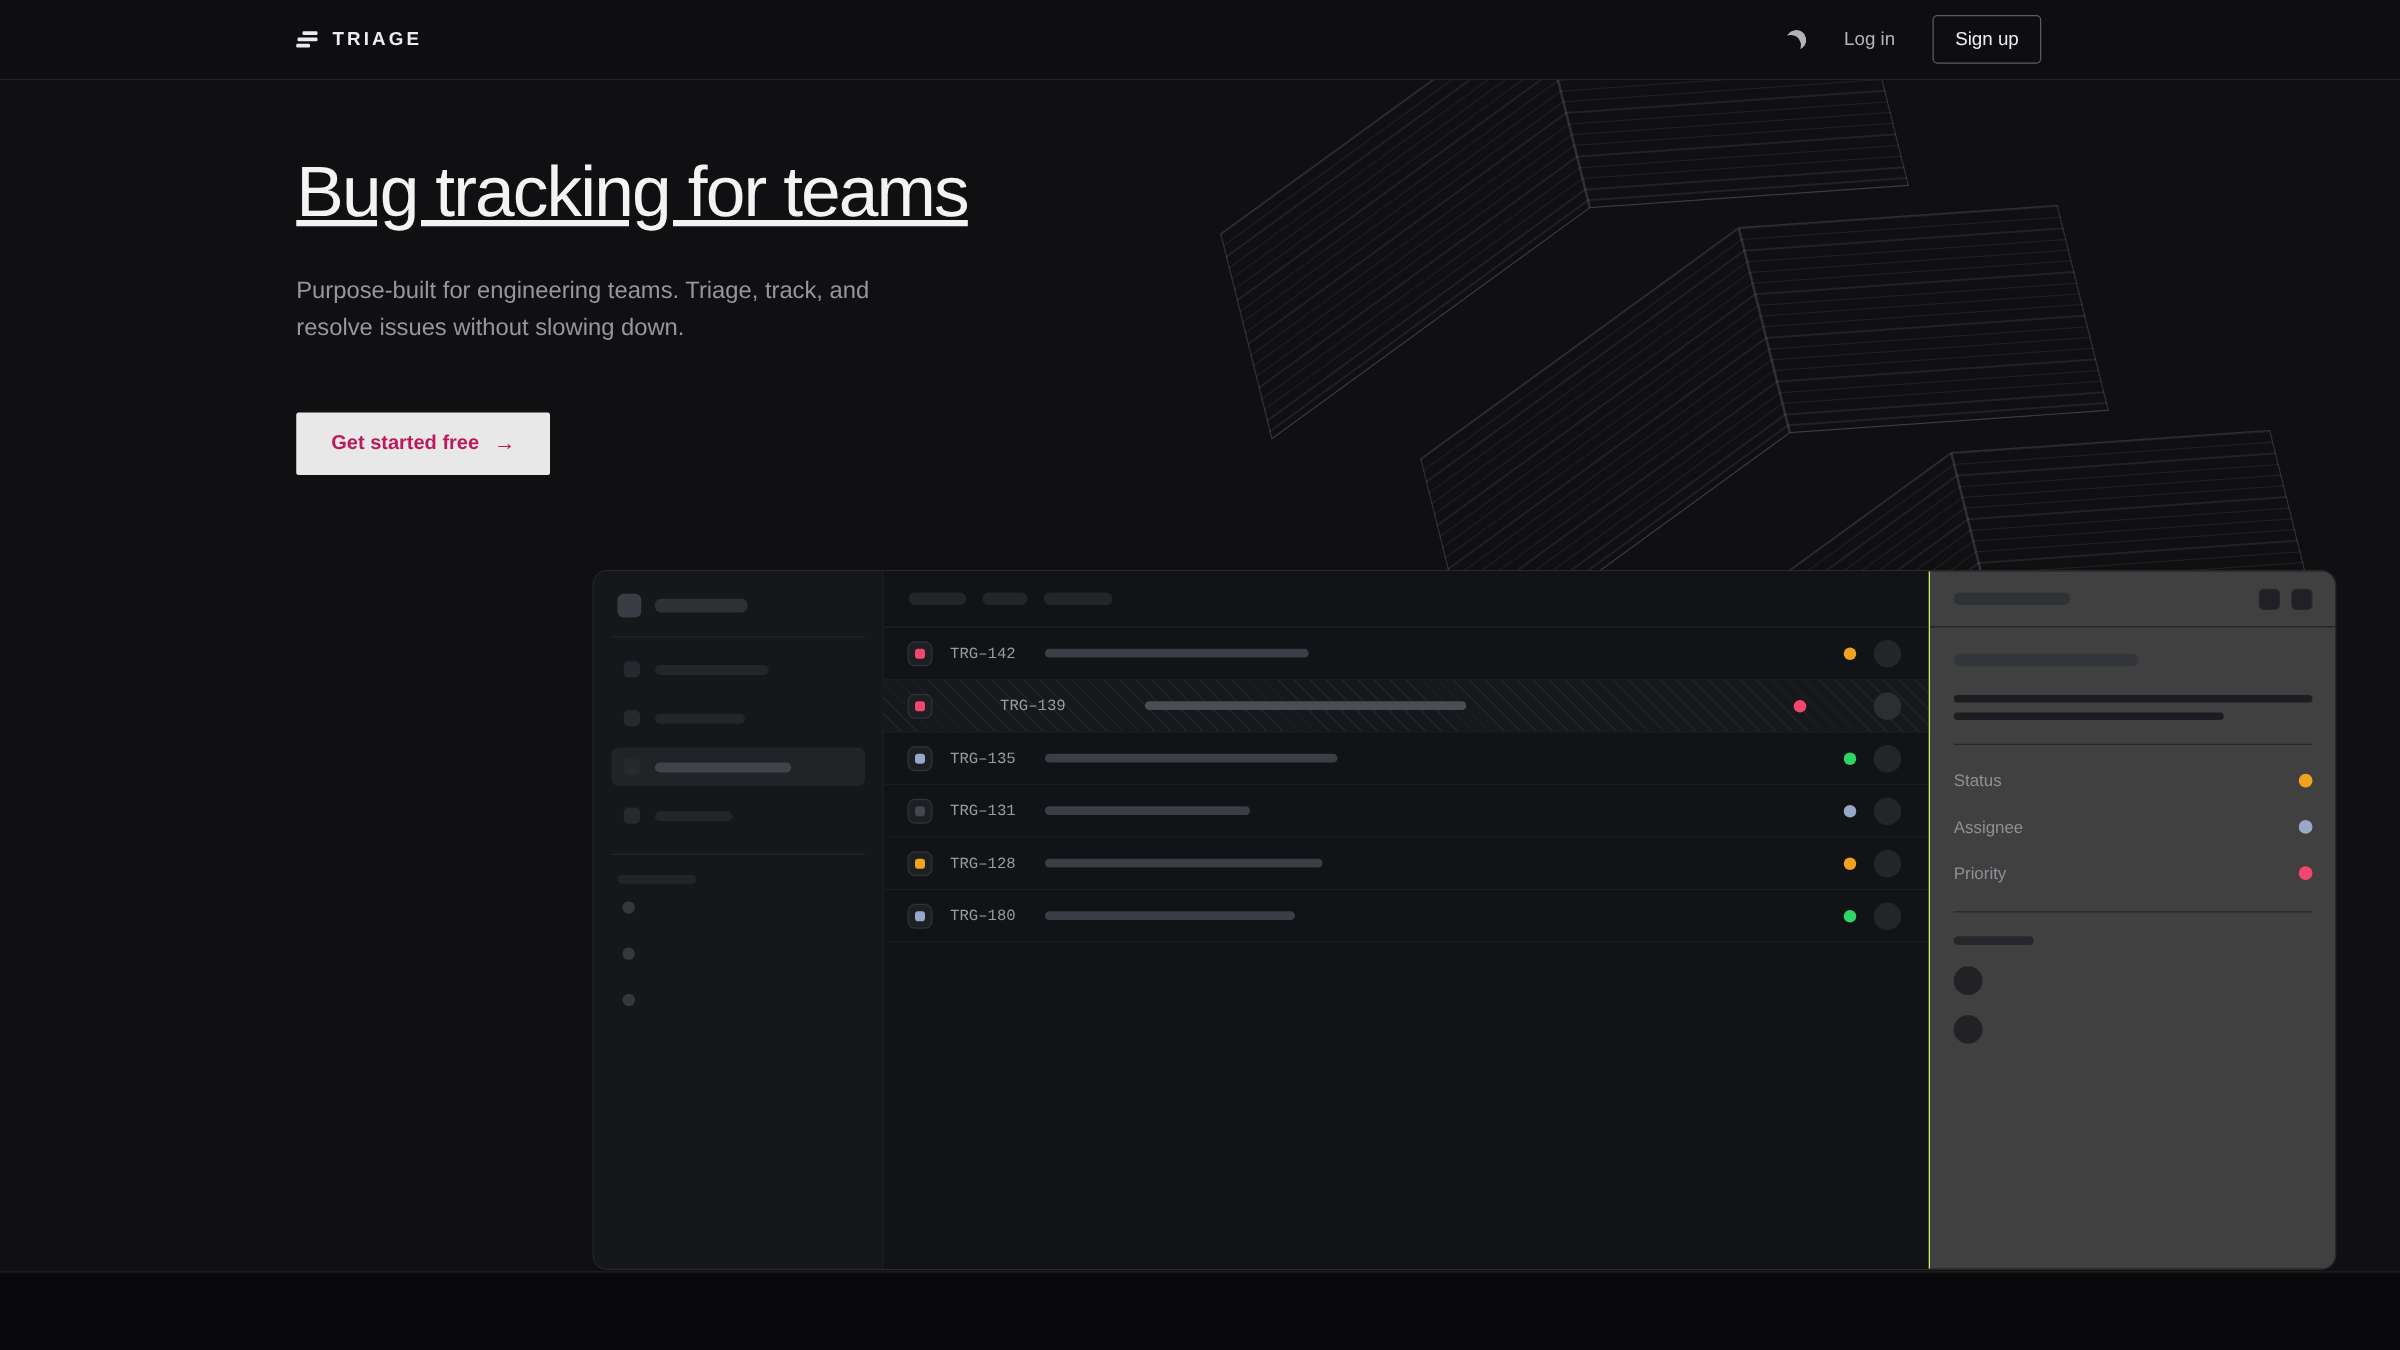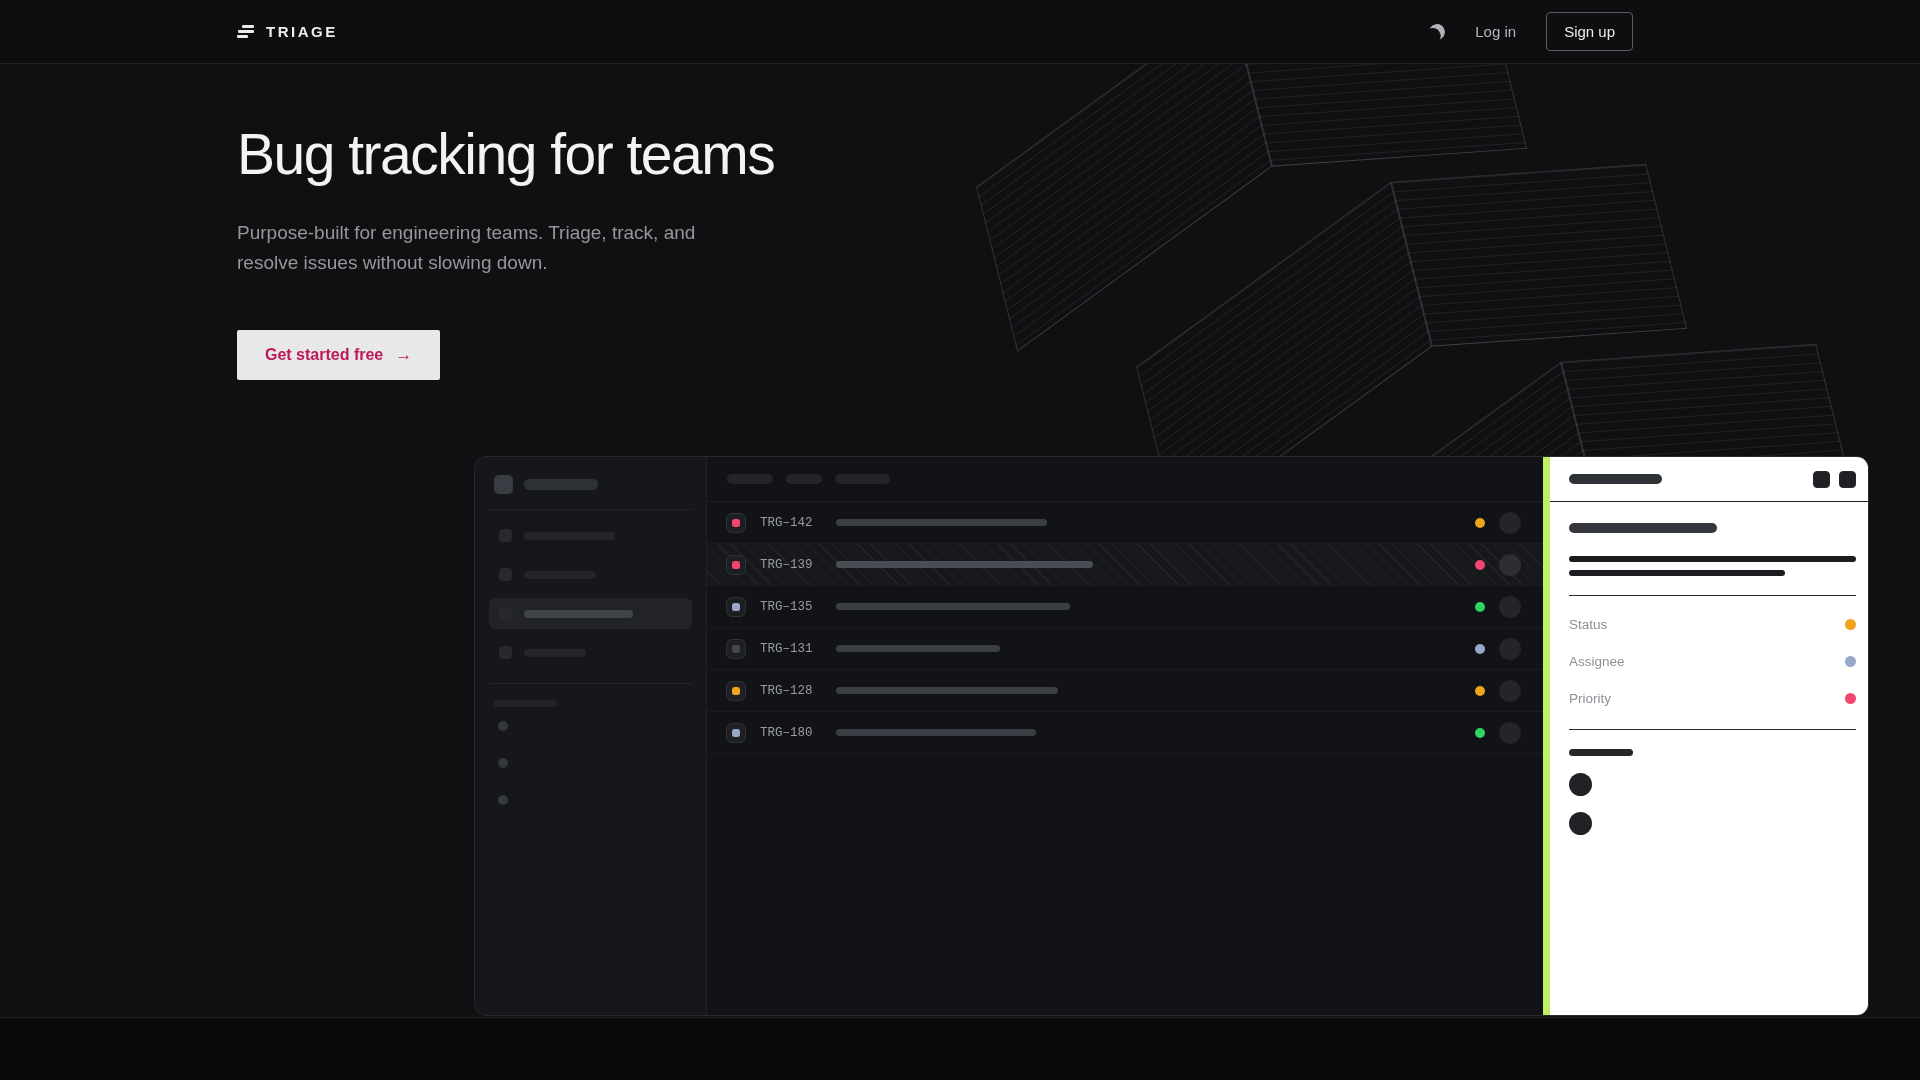--- a/index.html
+++ b/index.html
@@ -34,20 +34,21 @@
 
   
   .hero {
     position:relative; height:954px; background:#101013;
     border-bottom:1px solid #212125; overflow:hidden;
   }
   .hero-content { position:relative; z-index:2; padding:58px 0 0 237px; }
   .hero h1 {
     font-size:57px; line-height:64px; font-weight:500; letter-spacing:-1.5px;
     color:#f3f3f4;
+    text-decoration:underline;
   }
   .hero-sub { margin-top:32px; font-size:19px; line-height:30px; color:#97979b; }
   .cta-btn {
     margin-top:52px; display:inline-flex; align-items:center; gap:12px;
     background:#e8e8e9; color:#be185d; border:none; border-radius:2px;
     padding:15px 28px; font-size:16px; font-weight:bold; cursor:pointer;
     font-family:"Liberation Sans", sans-serif;
   }
   .cta-arrow { font-size:17px; font-weight:normal; }
 
@@ -90,38 +91,39 @@
   .list-header { height:45px; border-bottom:1px solid #1e2023; display:flex; align-items:center; gap:13px; padding:0 20px; flex:none; }
   .hdr-pill { height:10px; border-radius:5px; background:#232529; }
 
   .issue-row {
     height:42px; display:flex; align-items:center;
     padding:0 22px 0 19px; border-bottom:1px solid #1a1d20; cursor:pointer;
   }
   .issue-row.selected {
     background-image:repeating-linear-gradient(45deg, rgba(255,255,255,0.05) 0 1px, transparent 1px 9px);
     background-color:#17181b;
+    gap:40px;
   }
   .type-icon {
     width:20px; height:20px; border-radius:6px; background:#1d1f23;
     border:1px solid #2f3237; display:flex; align-items:center; justify-content:center; flex:none;
   }
   .type-dot { width:8px; height:8px; border-radius:2.5px; }
   .issue-id {
     font-family:Liberation Mono, monospace; font-size:12.5px; color:#989ba1;
     margin-left:14px; width:66px; flex:none;
   }
   .title-bar { height:7px; border-radius:4px; background:#3b3e44; margin-left:10px; }
   .issue-row.selected .title-bar { background:#4a4e54; }
   .row-spacer { flex:1; }
   .status-dot { width:10px; height:10px; border-radius:50%; flex:none; }
   .row-avatar { width:22px; height:22px; border-radius:50%; background:#232528; margin-left:14px; flex:none; }
   .issue-row.selected .row-avatar { background:#2c2e32; }
 
-  .m-panel { background:#ffffff; border-left:7px solid #bef264; display:flex; flex-direction:column; }
+  .m-panel { background:#404040; border-left:1px solid #bef264; display:flex; flex-direction:column; }
   .panel-header { height:45px; border-bottom:1px solid #1e2023; display:flex; align-items:center; padding:0 19px; flex:none; }
   .panel-hdr-pill { width:93px; height:10px; background:#2e3135; }
   .panel-hdr-sq { width:17px; height:17px; border-radius:4px; background:#1f2125; border:1px solid #26282c; cursor:pointer; }
   .panel-body { padding:21px 19px 0 19px; }
   .panel-title-pill { width:148px; height:10px; background:#33363b; }
   .panel-line { height:6px; border-radius:3px; background:#1b1d20; }
   .panel-div { height:1px; background:#26282a; margin:19px 0 10px 0; }
   .field-row { display:flex; align-items:center; justify-content:space-between; height:37px; }
   .field-label { font-size:13.5px; color:#8d9096; }
   .field-dot { width:11px; height:11px; border-radius:50%; }

